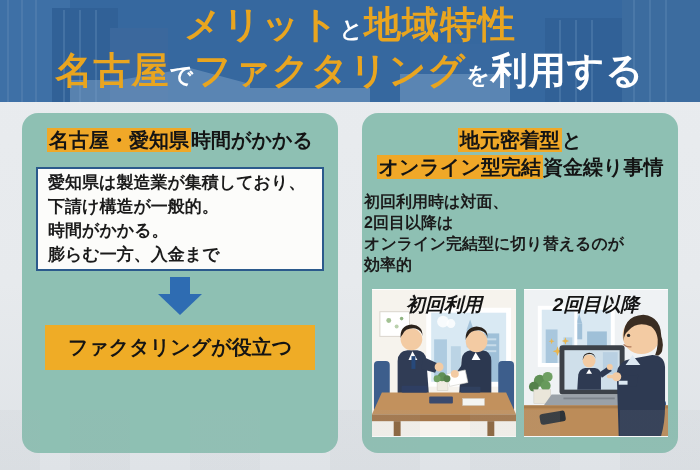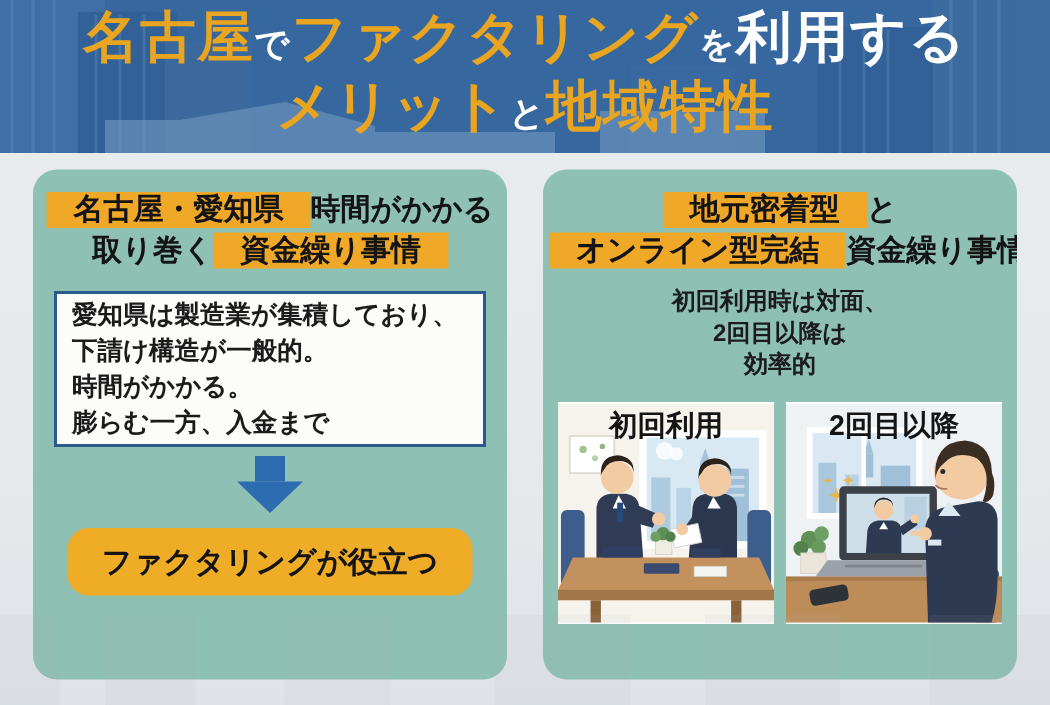--- a/index.html
+++ b/index.html
@@ -50,59 +50,59 @@
     border-radius: 16px;
     overflow: hidden;
   }
   .panel-title {
     margin: 14px 4px 0;
     text-align: center;
     font-size: 20px; font-weight: bold; color: #141414;
     line-height: 27px; white-space: nowrap;
   }
   .panel-title mark {
-    background: #F0A828; color: #141414; padding: 1px 18px;
+    background: #F0A828; color: #141414; padding: 1px 2px;
   }
 
   .info-box {
     margin: 13px 14px 0;
     background: #FCFCFA;
     border: 2px solid #2B5A8C;
     padding: 2px 10px;
     font-size: 17px; font-weight: 600; color: #1B1B1B;
     line-height: 24px;
   }
   .info-box p { margin: 0; }
 
   .arrow-wrap { text-align: center; margin-top: 6px; height: 40px; }
 
   .cta-badge {
     margin: 8px 23px 0;
     height: 45px;
     background: #EFAC26;
-    border-radius: 14px;
+    border-radius: 0;
     display: flex; align-items: center; justify-content: center;
     font-size: 20px; font-weight: bold; color: #141414;
     white-space: nowrap;
   }
 
   .right-body {
     margin: 10px 2px 0;
-    text-align: center;
     font-size: 16px; font-weight: 600; color: #1B1B1B;
     line-height: 21px; white-space: nowrap;
   }
 
   .img-row { display: flex; gap: 8px; margin: 14px 10px 0; }
   .scene {
     position: relative;
     width: 146px; height: 148px;
     margin: 0;
     background: #FFFFFF;
     overflow: hidden;
+    font-style: italic;
   }
   .scene svg { display:block; width:100%; height:100%; }
   .scene figcaption {
     position: absolute; top: 3px; left: 0; right: 0;
     text-align: center;
     font-size: 19px; font-weight: bold; color: #141414;
     white-space: nowrap;
   }
 </style>
 </head>
@@ -137,34 +137,33 @@
       </g>
       <g fill="#7FA3C8" opacity="0.5">
         <rect x="70" y="80" width="130" height="22"></rect>
         <rect x="250" y="88" width="120" height="14"></rect>
         <rect x="400" y="74" width="110" height="28"></rect>
         <polygon points="120,80 190,68 250,84 250,102 120,102"></polygon>
       </g>
     </svg>
     <h1 class="hero-title">
       <div>
+        <span class="seg-big seg-gold">メリット</span><span class="seg-small seg-white">と</span><span class="seg-big seg-gold">地域特性</span>
+      </div>
+      <div>
         <span class="seg-big seg-gold">名古屋</span><span class="seg-small seg-white">で</span><span class="seg-big seg-gold">ファクタリング</span><span class="seg-small seg-white">を</span><span class="seg-big seg-white">利用する</span>
-      </div>
-      <div>
-        <span class="seg-big seg-gold">メリット</span><span class="seg-small seg-white">と</span><span class="seg-big seg-gold">地域特性</span>
       </div>
     </h1>
   </header>
 
   <main class="panels">
 
     <section class="panel">
       <h2 class="panel-title">
         <div><mark>名古屋・愛知県</mark><span>時間がかかる</span></div>
-        <div><span>取り巻く</span><mark>資金繰り事情</mark></div>
       </h2>
 
       <div class="info-box">
         <p>愛知県は製造業が集積しており、</p>
         <p>下請け構造が一般的。</p>
         <p>時間がかかる。</p>
         <p>膨らむ一方、入金まで</p>
       </div>
 
       <div class="arrow-wrap">
@@ -179,20 +178,21 @@
 
     <section class="panel">
       <h2 class="panel-title">
         <div><mark>地元密着型</mark><span>と</span></div>
         <div><mark>オンライン型完結</mark><span>資金繰り事情</span></div>
       </h2>
 
       <div class="right-body">
         <div>初回利用時は対面、</div>
         <div>2回目以降は</div>
+        <div>オンライン完結型に切り替えるのが</div>
         <div>効率的</div>
       </div>
 
       <div class="img-row">
 
         <figure class="scene">
           <svg viewBox="0 0 146 148" aria-hidden="true">
             <rect width="146" height="148" fill="#F6F3ED"></rect>
 
             <g>

